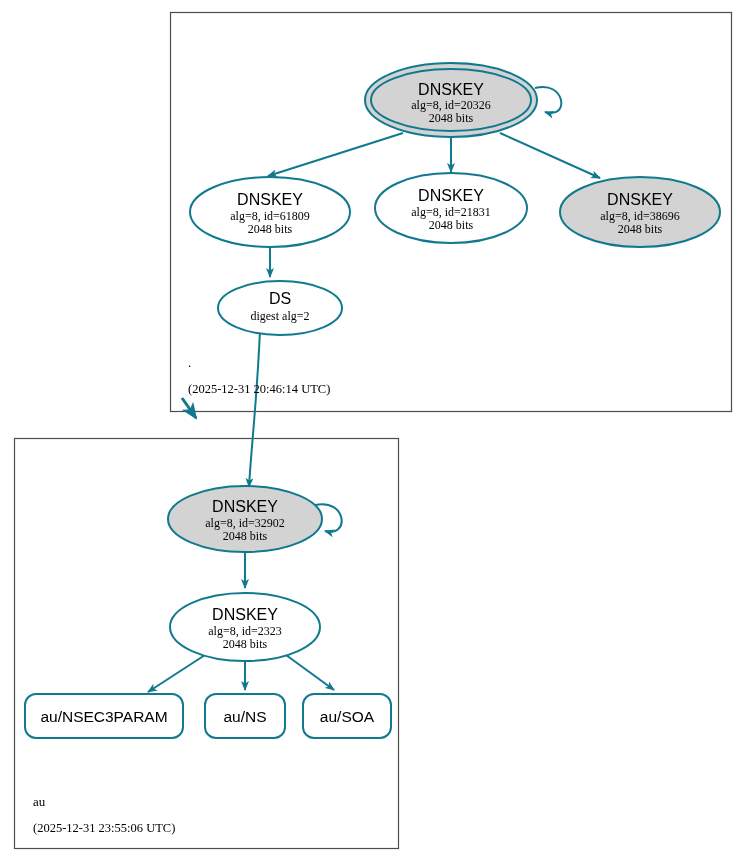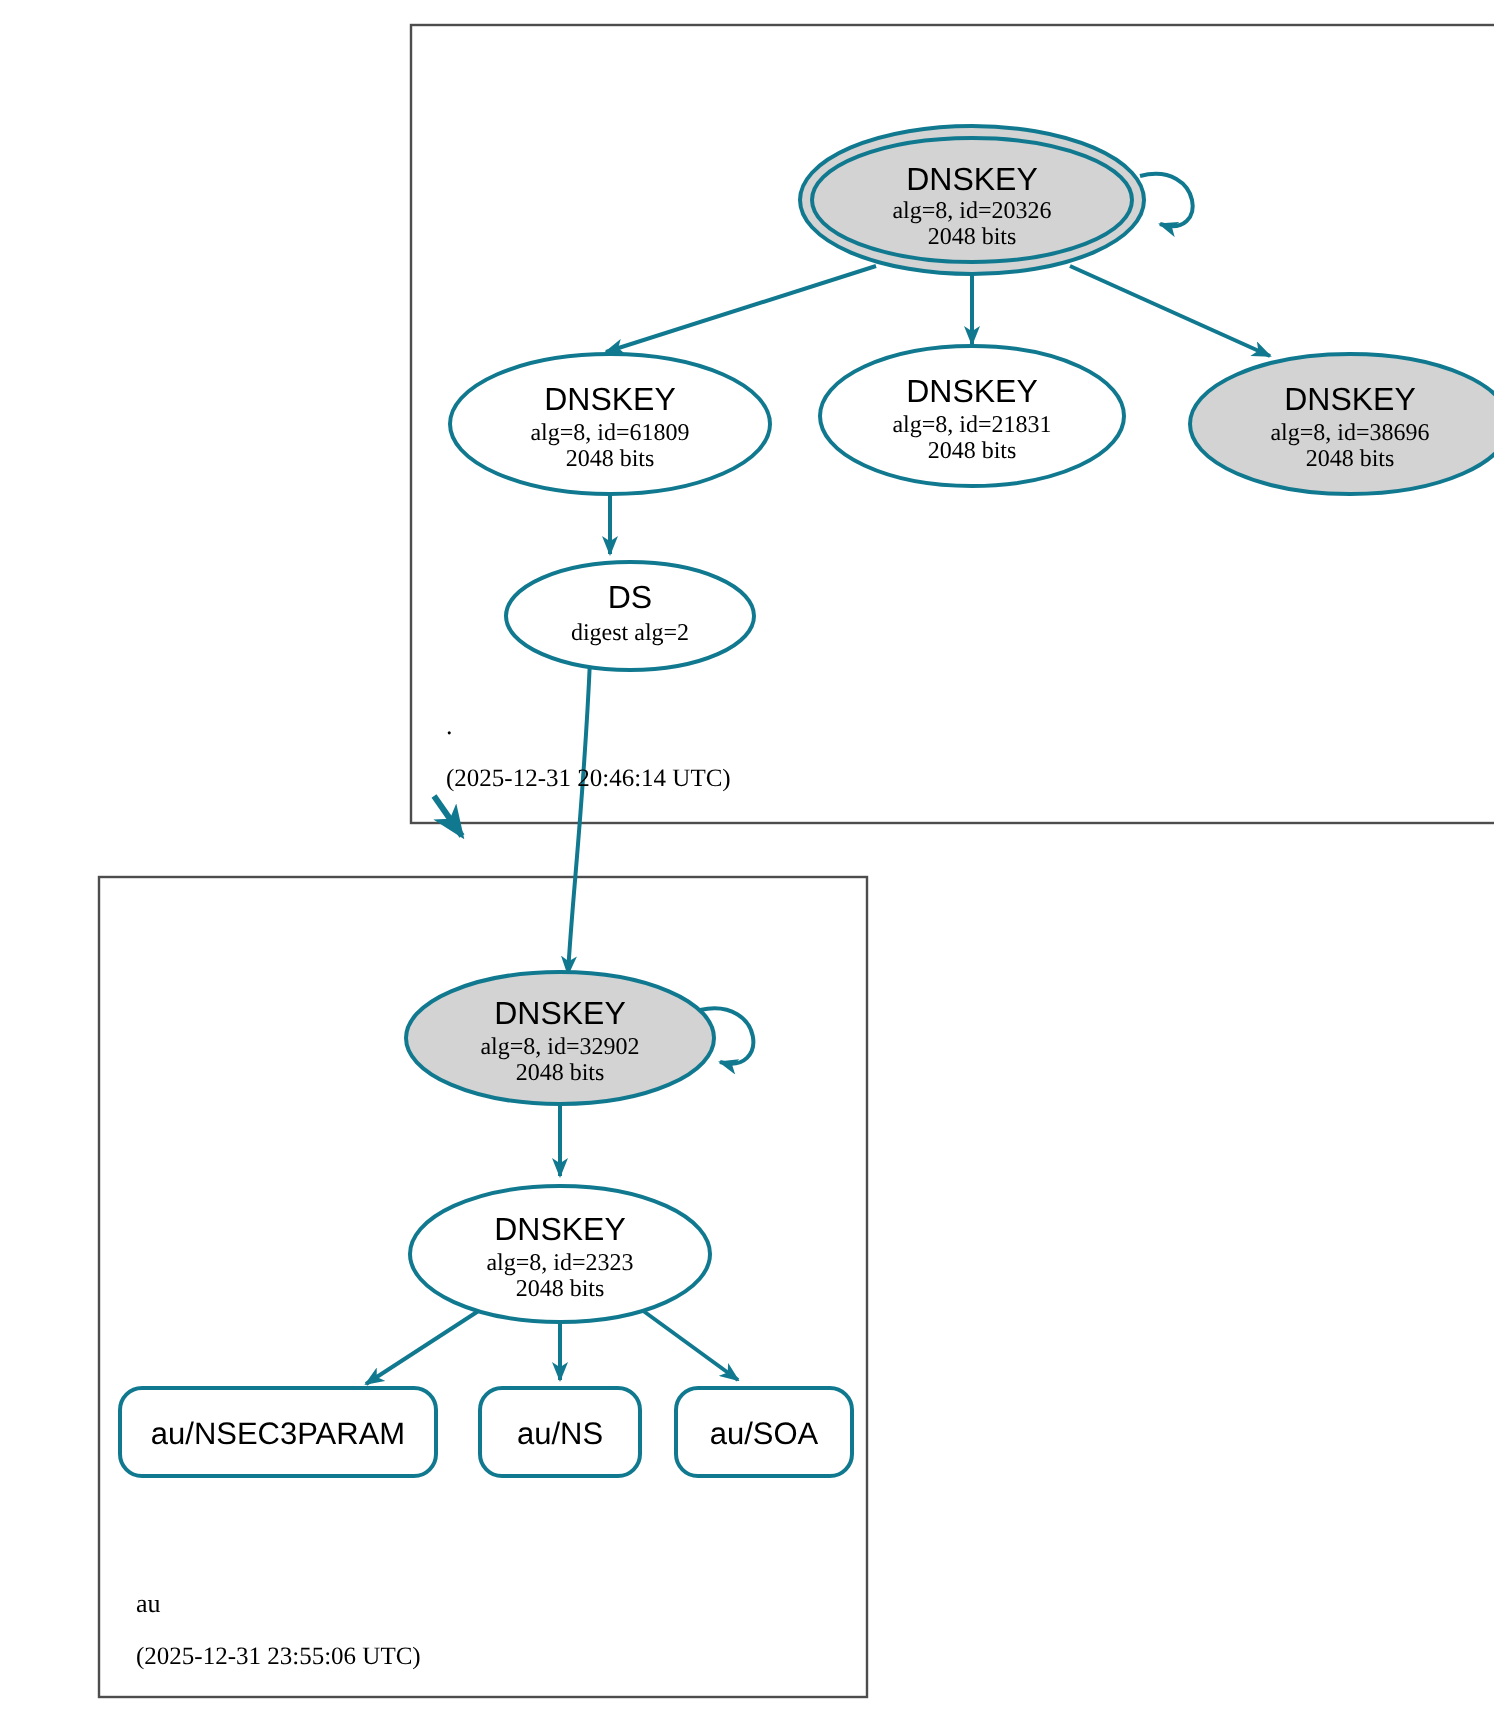--- a/index.html
+++ b/index.html
@@ -13,21 +13,20 @@
     font-family: "Liberation Sans", sans-serif;
     position: relative;
     overflow: hidden;
   }
   #stage {
     position: absolute;
     left: 0;
     top: 0;
     width: 606px;
     height: 865px;
-    padding-left: 35px;
   }
   svg.graph {
     display: block;
     width: 747px;
     height: 865px;
   }
   .cluster-box {
     fill: #ffffff;
     stroke: #4d4d4d;
     stroke-width: 1.2;

